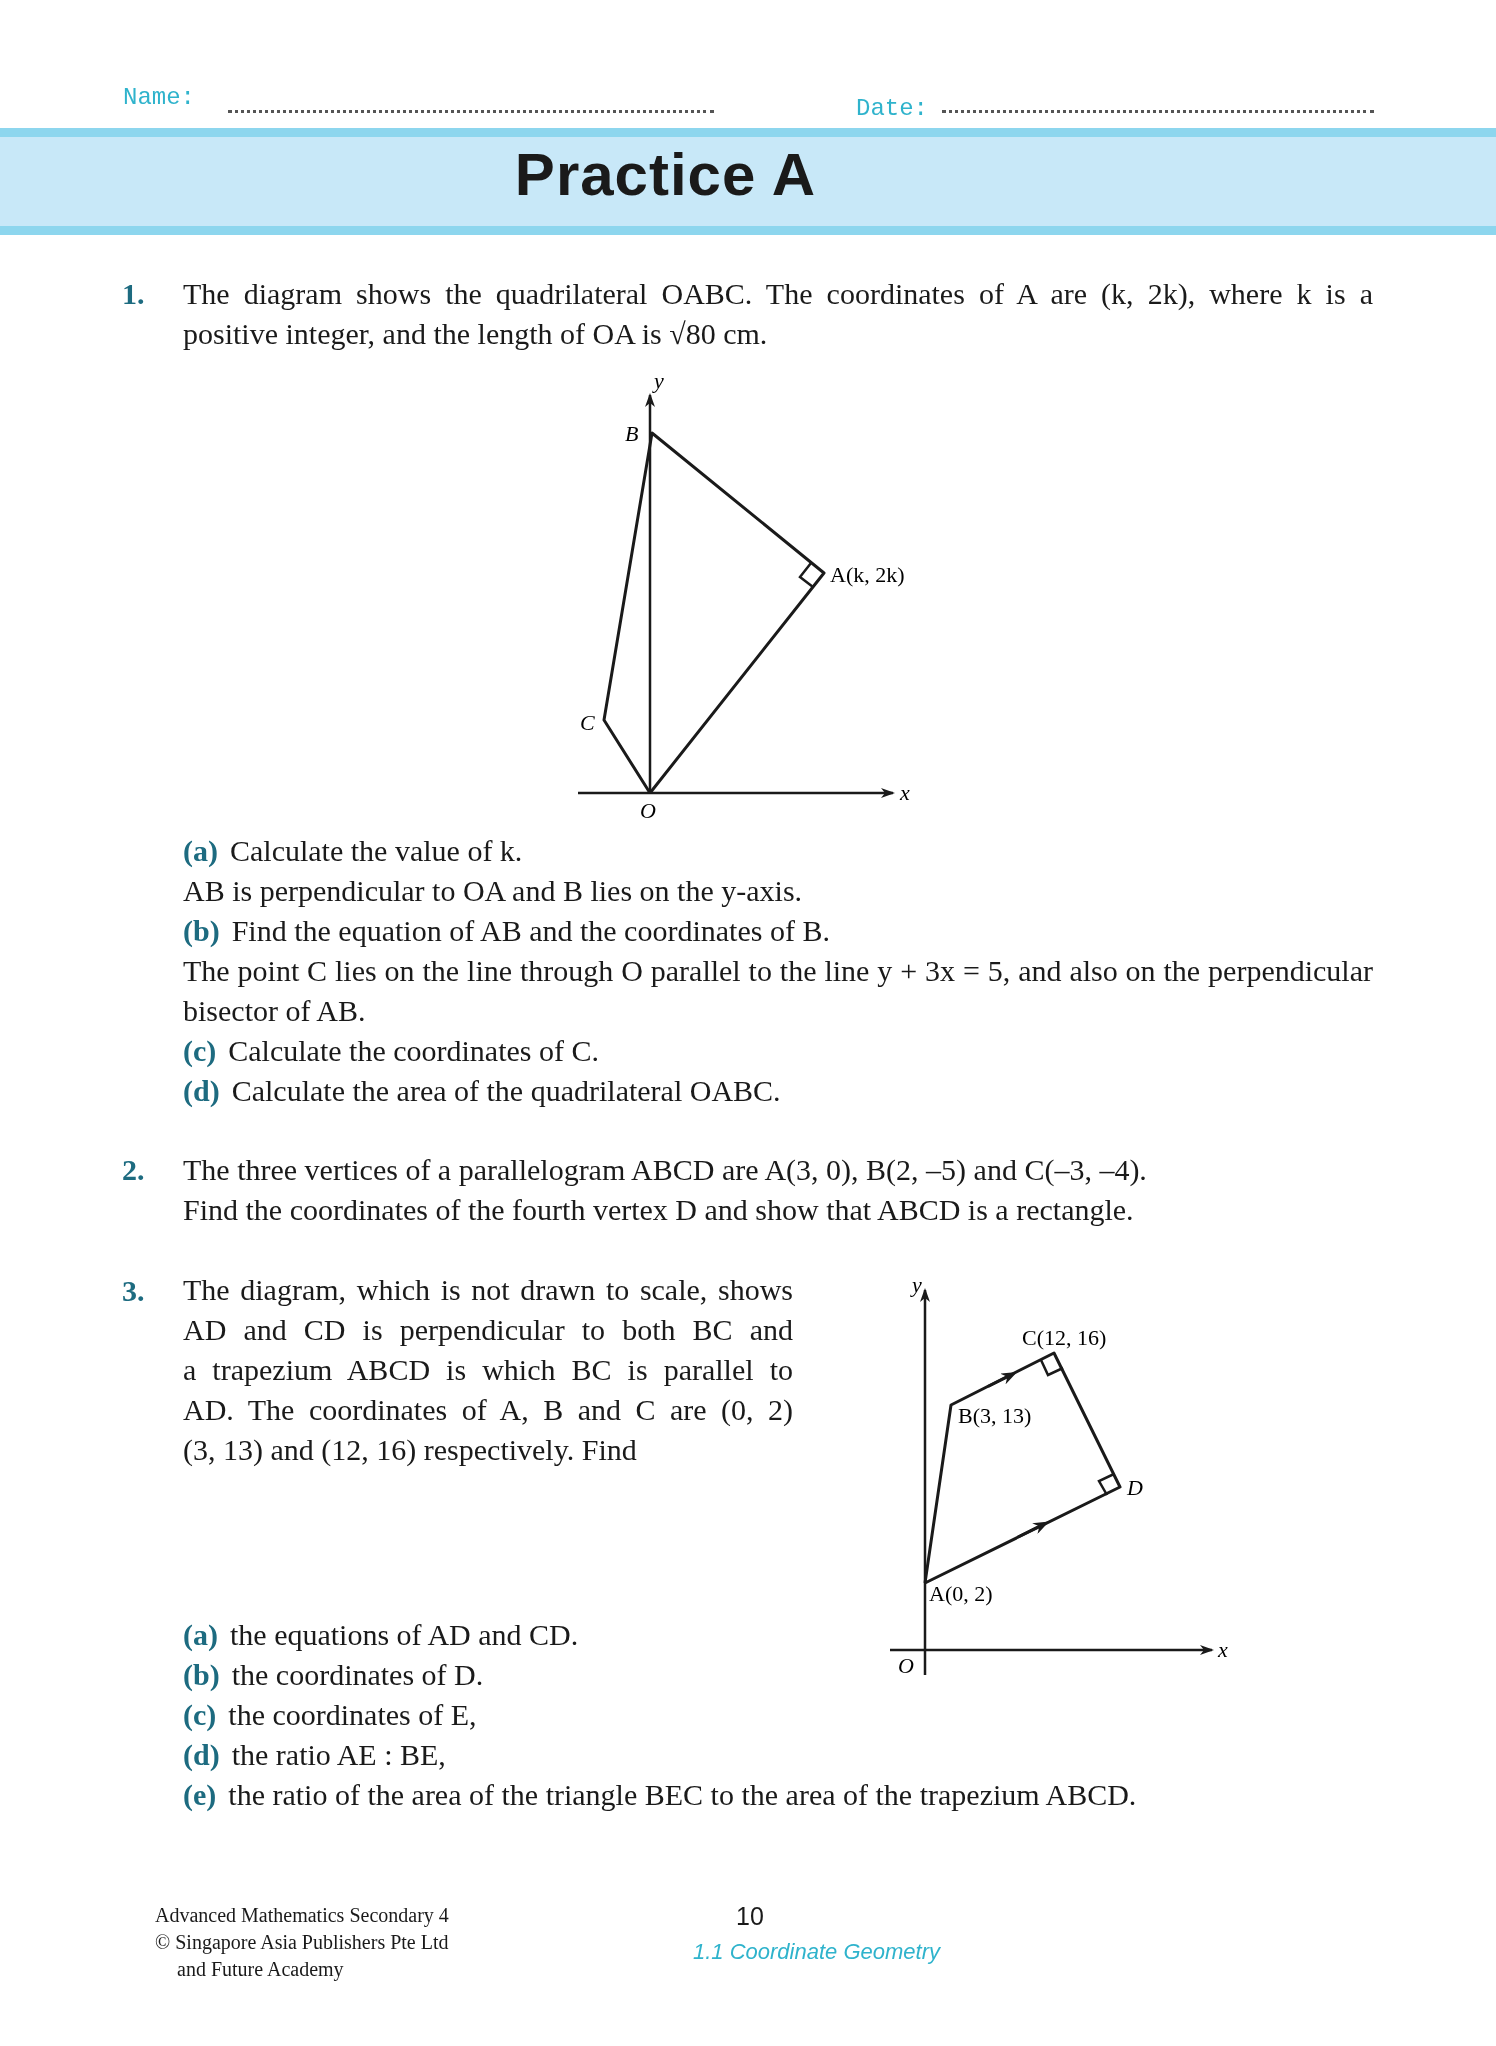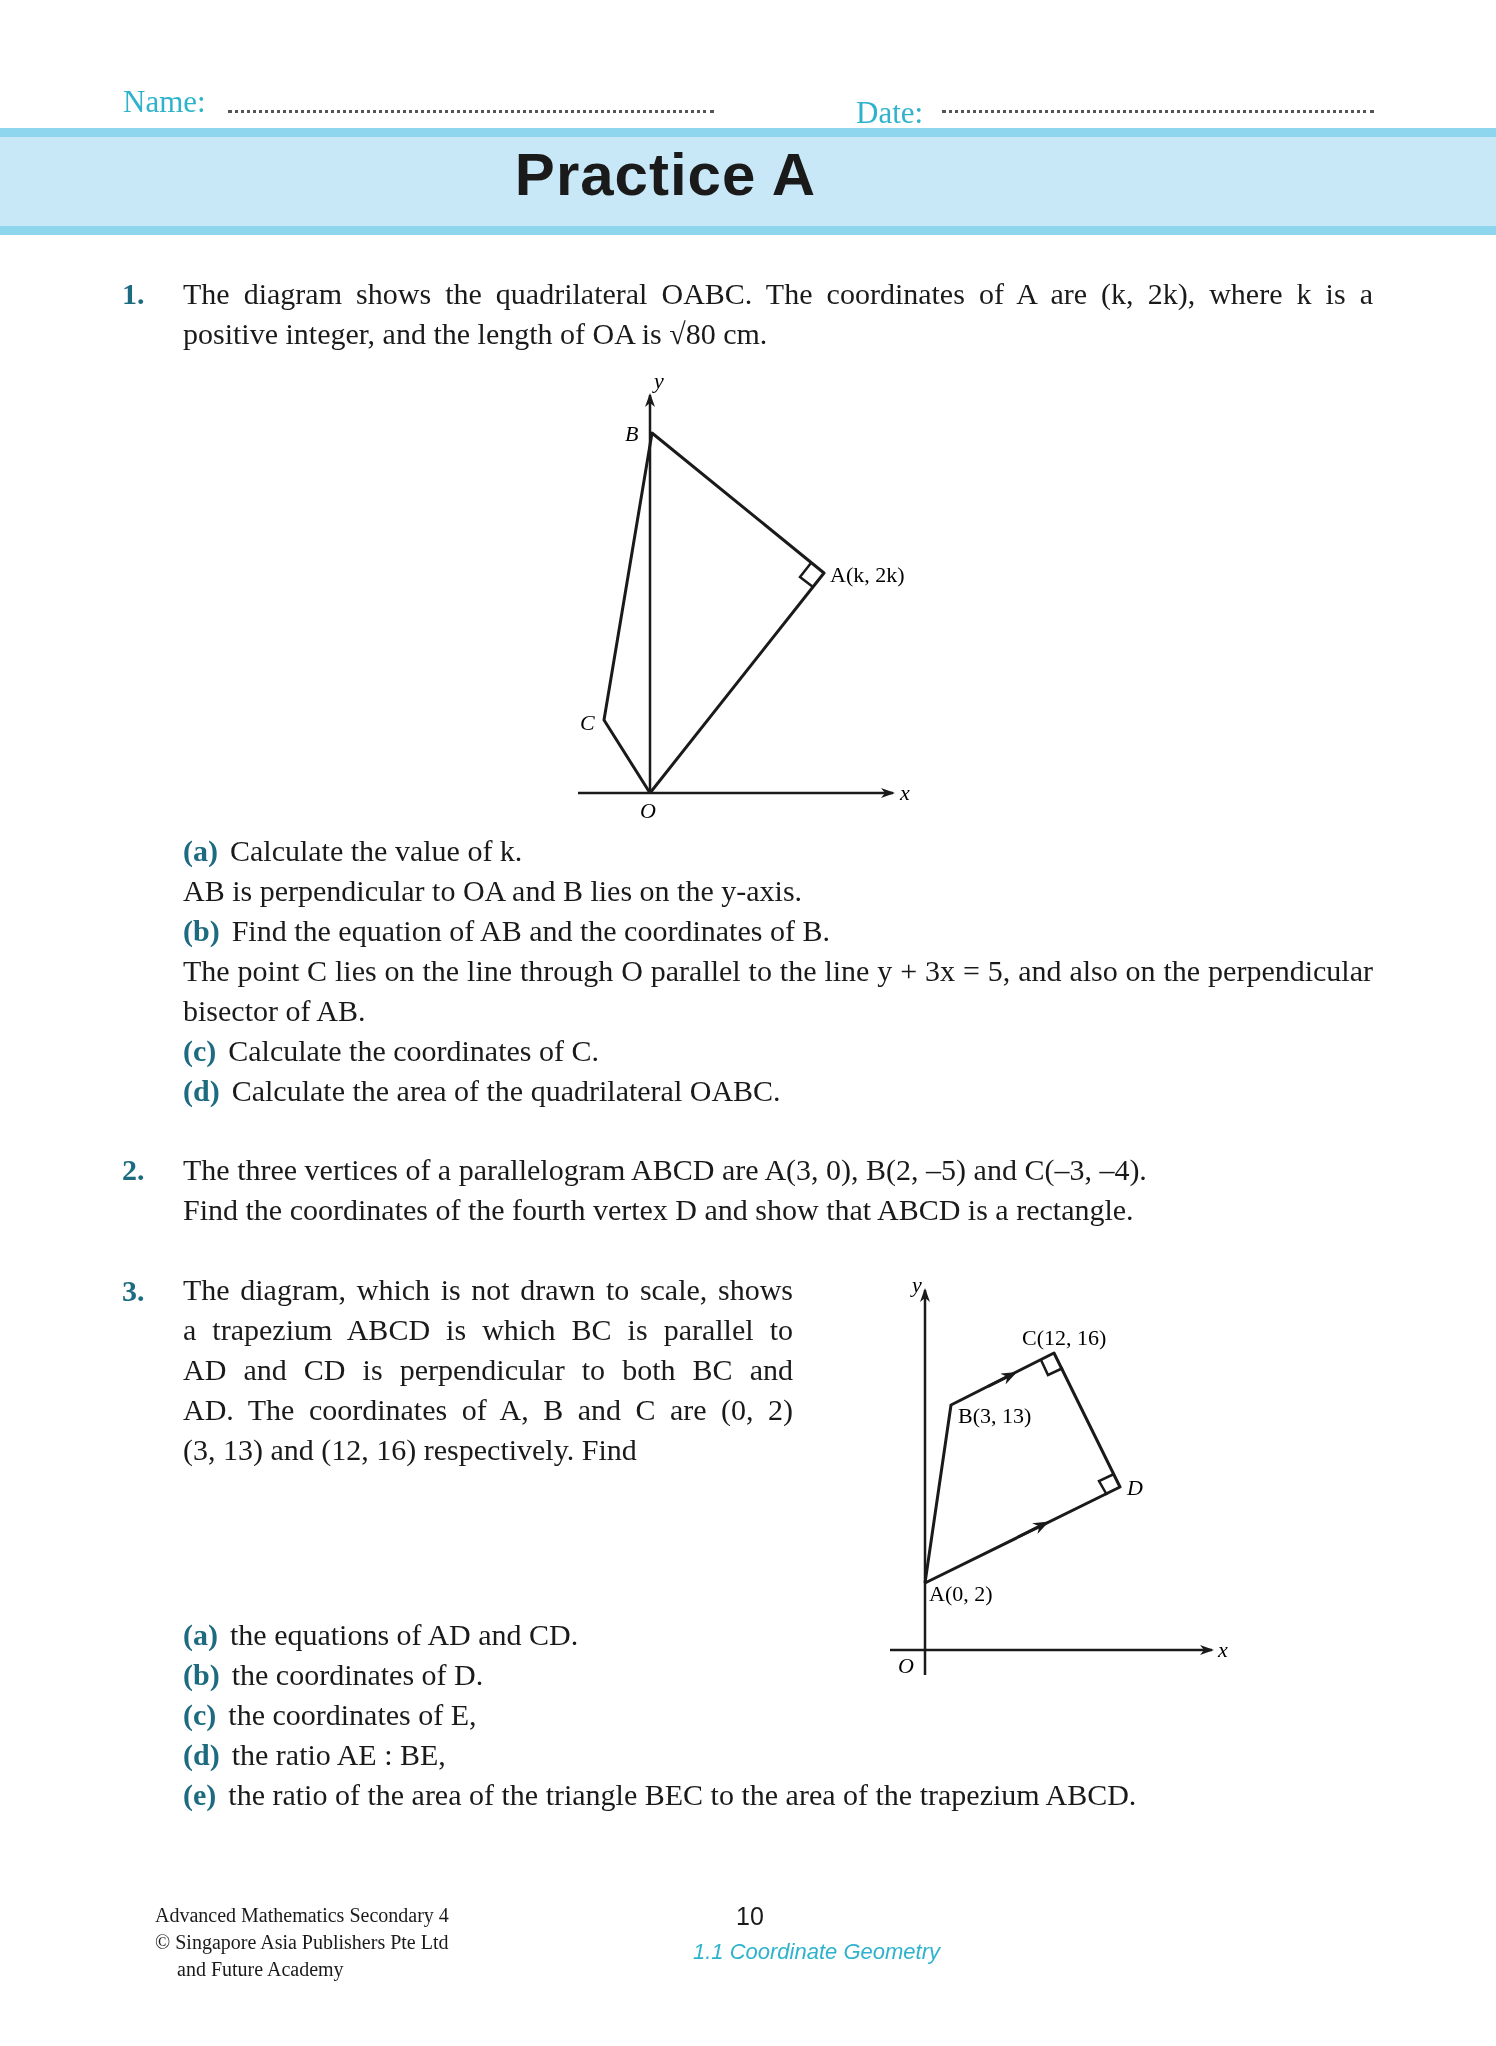--- a/index.html
+++ b/index.html
@@ -1,18 +1,18 @@
 <!DOCTYPE html>
 <html><head>
 <meta charset="utf-8">
 <style>
   html, body { margin: 0; padding: 0; background: #ffffff; }
   body { width: 1496px; height: 2046px; position: relative; overflow: hidden; font-family: "Liberation Serif", serif; color: #1a1a1a; }
   .abs { position: absolute; }
-  .hdr-label { font-family: Liberation Serif, serif; color: #2fb3cc; font-size: 31px; }
+  .hdr-label { font-family: Liberation Mono, monospace; color: #2fb3cc; font-size: 24px; }
   .dots { border-bottom: 3px dotted #555; height: 0; }
   .band-top { left: 0; top: 128px; width: 1496px; height: 9px; background: #8dd6ee; }
   .band { left: 0; top: 137px; width: 1496px; height: 89px; background: #c8e8f8; }
   .band-bot { left: 0; top: 226px; width: 1496px; height: 9px; background: #8dd6ee; }
   .title { left: 0; top: 140px; width: 1243px; text-align: center; font-family: "Liberation Sans", sans-serif; font-weight: bold; font-size: 60px; color: #1a1a1a; letter-spacing: 1px; padding-left: 44px; }
   .qnum { font-family: "Liberation Serif", serif; font-weight: bold; color: #1d6b80; font-size: 30px; }
   .txt { font-size: 30px; line-height: 40px; }
   .part { font-weight: bold; color: #1d6b80; margin-right: 12px; }
   .justify { text-align: justify; }
   .footer-l { font-size: 20px; line-height: 27px; margin-left: 32px; }
@@ -71,22 +71,22 @@
 
 <div class="abs qnum" style="left:122px; top:1153px;">2.</div>
 <div class="abs txt" style="left:183px; top:1150px; width:1190px;">
   <div>The three vertices of a parallelogram ABCD are A(3, 0), B(2, –5) and C(–3, –4).</div>
   <div>Find the coordinates of the fourth vertex D and show that ABCD is a rectangle.</div>
 </div>
 
 <div class="abs qnum" style="left:122px; top:1274px;">3.</div>
 <div class="abs txt" style="left:183px; top:1270px; width:610px;">
   <div style="text-align:justify; text-align-last:justify;">The diagram, which is not drawn to scale, shows</div>
+  <div style="text-align:justify; text-align-last:justify;">AD and CD is perpendicular to both BC and</div>
   <div style="text-align:justify; text-align-last:justify;">a trapezium ABCD is which BC is parallel to</div>
-  <div style="text-align:justify; text-align-last:justify;">AD and CD is perpendicular to both BC and</div>
   <div style="text-align:justify; text-align-last:justify;">AD. The coordinates of A, B and C are (0, 2)</div>
   <div>(3, 13) and (12, 16) respectively. Find</div>
 </div>
 
 <svg class="abs" style="left:870px; top:1260px;" width="380" height="440">
   <defs>
     <marker id="arr2" markerWidth="14" markerHeight="10" refX="12" refY="5" orient="auto" markerUnits="userSpaceOnUse">
       <path d="M0,0 L14,5 L0,10 L4,5 Z" fill="#1a1a1a"></path>
     </marker>
     <marker id="mid2" markerWidth="16" markerHeight="12" refX="8" refY="6" orient="auto" markerUnits="userSpaceOnUse">

